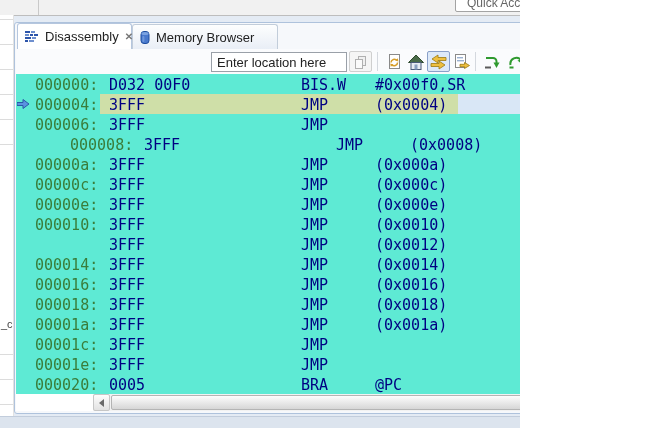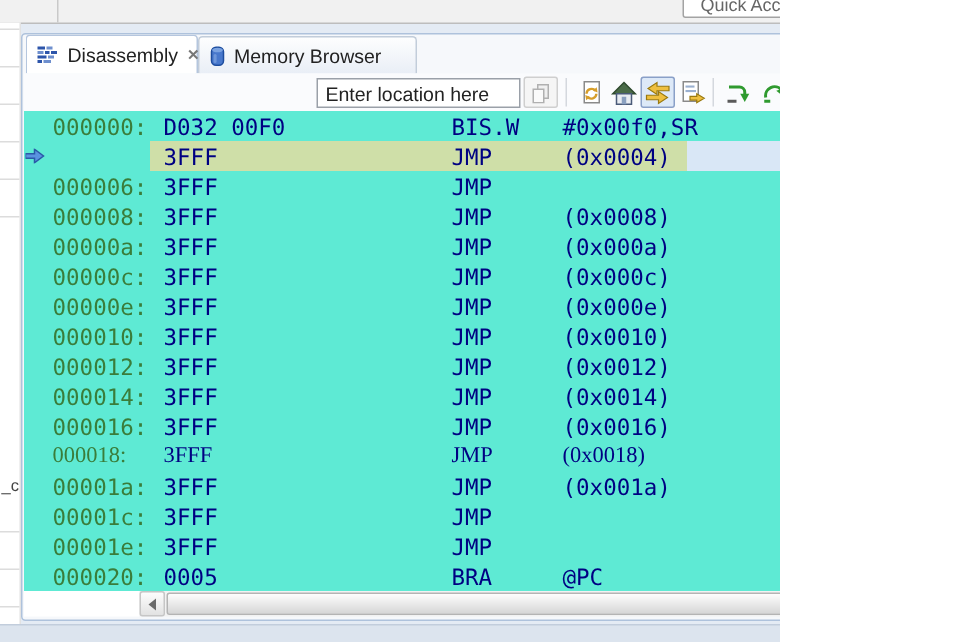--- a/index.html
+++ b/index.html
@@ -241,30 +241,31 @@
           <span class="c-opc">D032 00F0</span>
           <span class="c-mn">BIS.W</span>
           <span class="c-opnd">#0x00f0,SR</span>
         </div>
         <div class="drow" style="top: 20px;">
           <div class="hlg"></div>
           <div class="hlb"></div>
           <svg class="pcmark" width="13" height="10" viewBox="0 0 13 10">
             <polygon points="0,3.5 6,3.5 6,0.5 12,5 6,9.5 6,6.5 0,6.5" fill="#5a93e0" stroke="#2a5aa8" stroke-width="1"></polygon>
           </svg>
+          <span class="c-addr">000004:</span>
           <span class="c-opc">3FFF</span>
           <span class="c-mn">JMP</span>
           <span class="c-opnd">(0x0004)</span>
         </div>
         <div class="drow" style="top: 40px;">
           <span class="c-addr">000006:</span>
           <span class="c-opc">3FFF</span>
           <span class="c-mn">JMP</span>
         </div>
-        <div class="drow" style="top: 60px;">
+        <div class="drow" style="top: 60px; margin-left: 35px;">
           <span class="c-addr">000008:</span>
           <span class="c-opc">3FFF</span>
           <span class="c-mn">JMP</span>
           <span class="c-opnd">(0x0008)</span>
         </div>
         <div class="drow" style="top: 80px;">
           <span class="c-addr">00000a:</span>
           <span class="c-opc">3FFF</span>
           <span class="c-mn">JMP</span>
           <span class="c-opnd">(0x000a)</span>
@@ -281,38 +282,37 @@
           <span class="c-mn">JMP</span>
           <span class="c-opnd">(0x000e)</span>
         </div>
         <div class="drow" style="top: 140px;">
           <span class="c-addr">000010:</span>
           <span class="c-opc">3FFF</span>
           <span class="c-mn">JMP</span>
           <span class="c-opnd">(0x0010)</span>
         </div>
         <div class="drow" style="top: 160px;">
-          <span class="c-addr">000012:</span>
           <span class="c-opc">3FFF</span>
           <span class="c-mn">JMP</span>
           <span class="c-opnd">(0x0012)</span>
         </div>
         <div class="drow" style="top: 180px;">
           <span class="c-addr">000014:</span>
           <span class="c-opc">3FFF</span>
           <span class="c-mn">JMP</span>
           <span class="c-opnd">(0x0014)</span>
         </div>
         <div class="drow" style="top: 200px;">
           <span class="c-addr">000016:</span>
           <span class="c-opc">3FFF</span>
           <span class="c-mn">JMP</span>
           <span class="c-opnd">(0x0016)</span>
         </div>
-        <div class="drow" style="top: 220px; font-family: Liberation Serif, serif;">
+        <div class="drow" style="top: 220px;">
           <span class="c-addr">000018:</span>
           <span class="c-opc">3FFF</span>
           <span class="c-mn">JMP</span>
           <span class="c-opnd">(0x0018)</span>
         </div>
         <div class="drow" style="top: 240px;">
           <span class="c-addr">00001a:</span>
           <span class="c-opc">3FFF</span>
           <span class="c-mn">JMP</span>
           <span class="c-opnd">(0x001a)</span>

